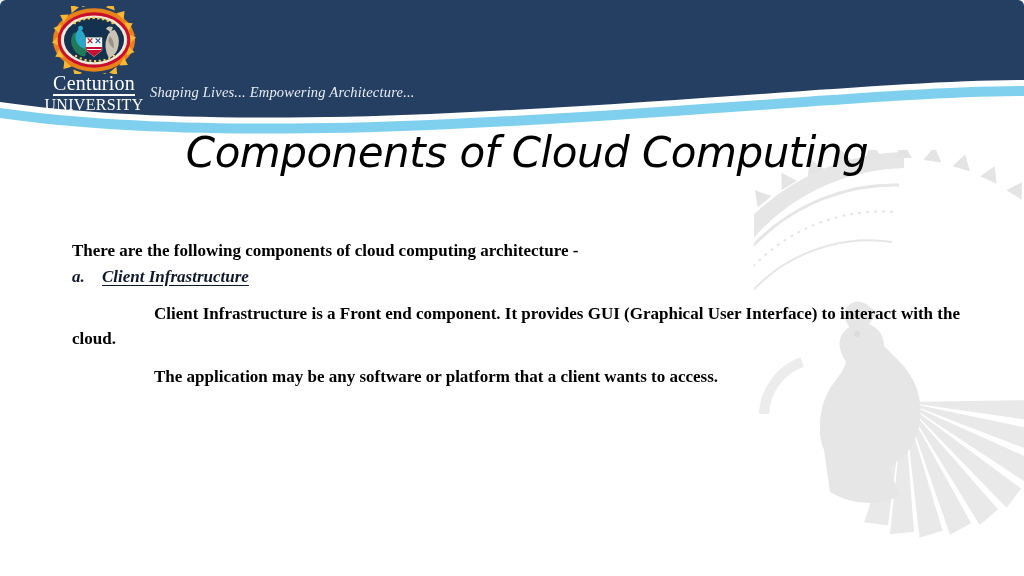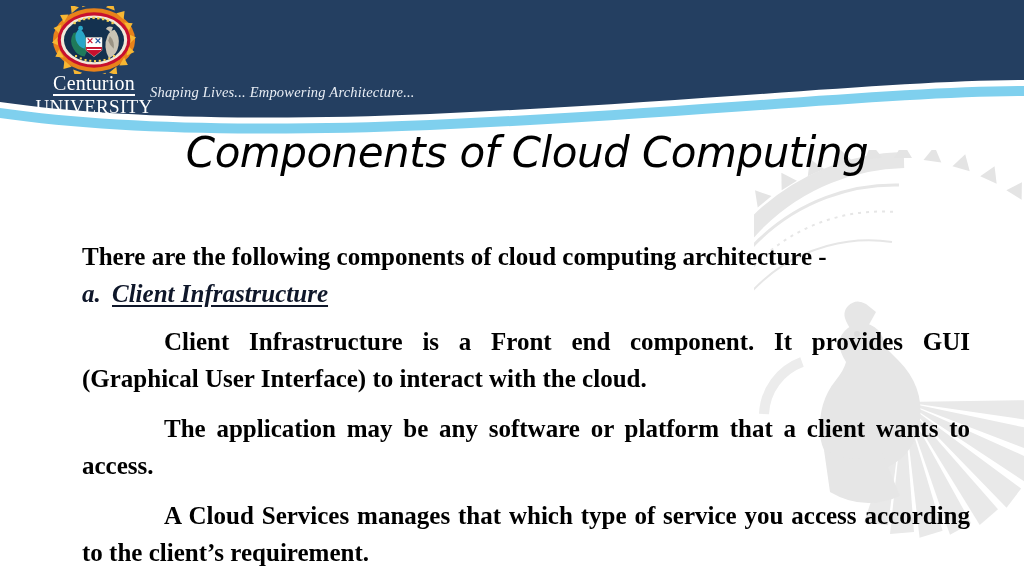--- a/index.html
+++ b/index.html
@@ -7,20 +7,21 @@
     padding: 0;
     background: #ffffff;
   }
   #slide {
     position: relative;
     width: 1024px;
     height: 576px;
     background: #ffffff;
     overflow: hidden;
     font-family: "Liberation Serif", "DejaVu Serif", serif;
+    border-radius: 6px;
   }
 
   
   .header-banner {
     position: absolute;
     left: 0; top: 0;
     width: 1024px;
     height: 140px;
     z-index: 3;
     pointer-events: none;
@@ -49,21 +50,21 @@
   .uni-name .line1 {
     display: inline-block;
     font-size: 20px;
     letter-spacing: 0.2px;
     font-family: "Liberation Serif", "DejaVu Serif", serif;
     border-bottom: 2px solid #ffffff;
     padding-bottom: 1px;
   }
   .uni-name .line2 {
     display: block;
-    font-size: 19px;
+    font-size: 16px;
     letter-spacing: 0.3px;
     margin-top: 1px;
     font-family: "Liberation Serif", "DejaVu Serif", serif;
   }
 
   .tagline {
     position: absolute;
     left: 150px;
     top: 84px;
     z-index: 6;
@@ -100,27 +101,27 @@
     line-height: 1.18;
     font-style: italic;
     font-weight: 400;
     font-family: "DejaVu Sans", "Liberation Sans", sans-serif;
     letter-spacing: -0.5px;
   }
 
   
   .body-area {
     position: absolute;
-    left: 82px;
+    left: 72px;
     top: 240px;
     width: 888px;
     z-index: 2;
     color: #000000;
     font-weight: bold;
-    font-size: 25px;
+    font-size: 17px;
     font-family: "Liberation Serif", "DejaVu Serif", serif;
   }
   .lead-line {
     margin: 0 0 3px 0;
     line-height: 1.35;
   }
   .item-head {
     margin: 2px 0 1px 0;
     line-height: 1.35;
     color: #0f172a;
@@ -426,17 +427,16 @@
 
     <p class="lead-line">There are the following components of cloud computing architecture -</p>
 
     <p class="item-head">
       <span class="marker">a.</span><span class="term">Client Infrastructure</span>
     </p>
     <p class="item-para">Client Infrastructure is a Front end component. It provides GUI (Graphical User Interface)  to interact with the cloud.</p>
 
     <p class="item-para">The application may be any software or platform that a client wants to access.</p>
 
-    <p class="item-para tight">A Cloud Services manages that which type of service you access according to the client’s requirement.</p>
 
   </div>
 
 </div>
 
 </body></html>

